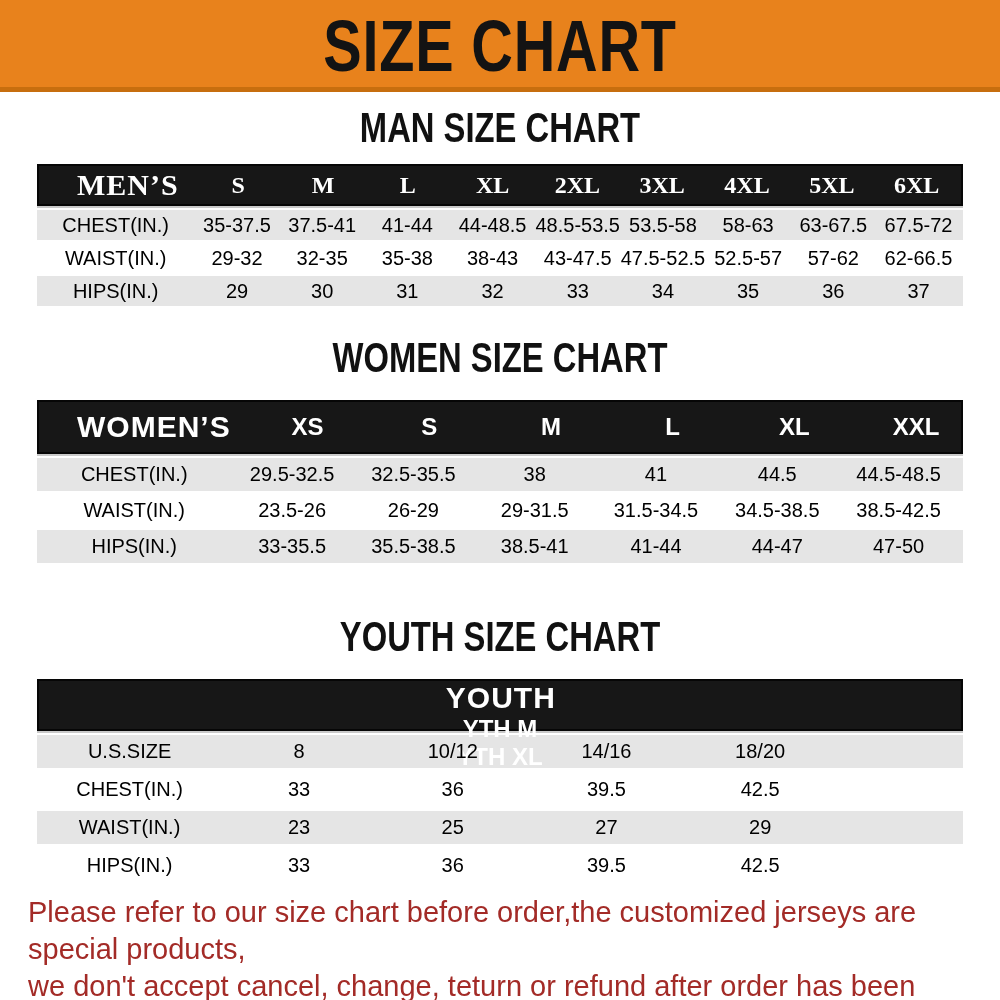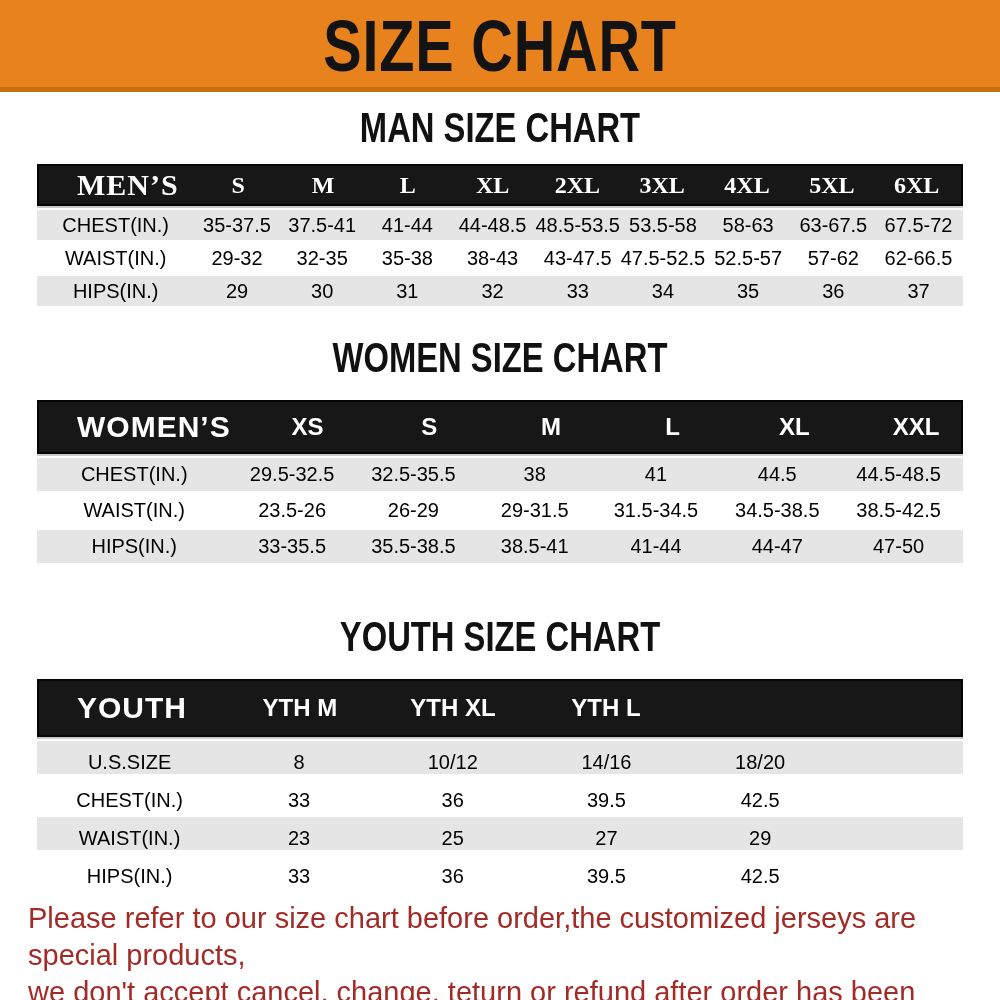--- a/index.html
+++ b/index.html
@@ -32,24 +32,24 @@
   .title-women{margin-top:28px;margin-bottom:18px;}
   .title-youth{margin-top:50px;margin-bottom:18px;}
   .size-table{width:926px;margin:0 auto;}
   .t-row{display:flex;align-items:center;margin-bottom:3px;}
   .t-row.header{
     background:var(--bar-bg);color:#fff;margin-bottom:4px;
     border:2px solid #060606;box-shadow:0 2px 0 #c9c9c9;box-sizing:border-box;
   }
   .section-men .t-row.header{height:42px;font-family:Liberation Serif, serif;}
   .section-women .t-row.header{height:54px;gap:32px;}
-  .section-youth .t-row.header{height:58px;}
+  .section-youth .t-row.header{height:52px;flex-direction:column;}
   .t-row.data{height:30px;font-size:20px;color:#000000;}
   .section-women .t-row.data{height:33px;}
-  .section-youth .t-row.data{height:33px;margin-bottom:5px;align-items:flex-end;}
+  .section-youth .t-row.data{height:33px;margin-bottom:5px;}
   .t-row.data.shade{background:var(--shade);}
   .t-cell{text-align:center;white-space:nowrap;box-sizing:border-box;}
   .t-cell.rowlabel-header{
     text-align:left;padding-left:38px;font-weight:bold;font-size:30px;letter-spacing:1px;
   }
   .t-cell.sizecol-header{font-size:24px;font-weight:bold;}
   .section-men .t-cell{width:9.2%;}
   .section-men .t-cell:first-child{width:17%;}
   .section-women .t-cell{width:13.1%;}
   .section-women .t-cell:first-child{width:21%;}

